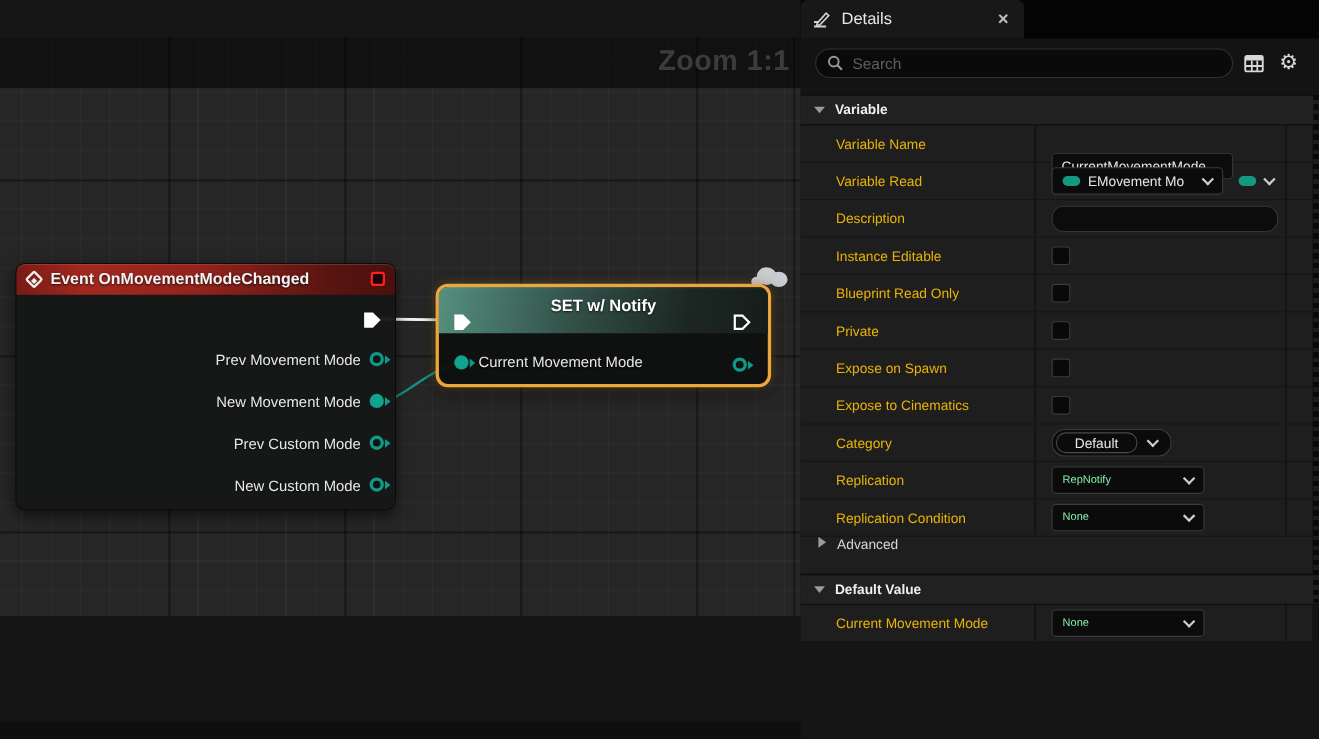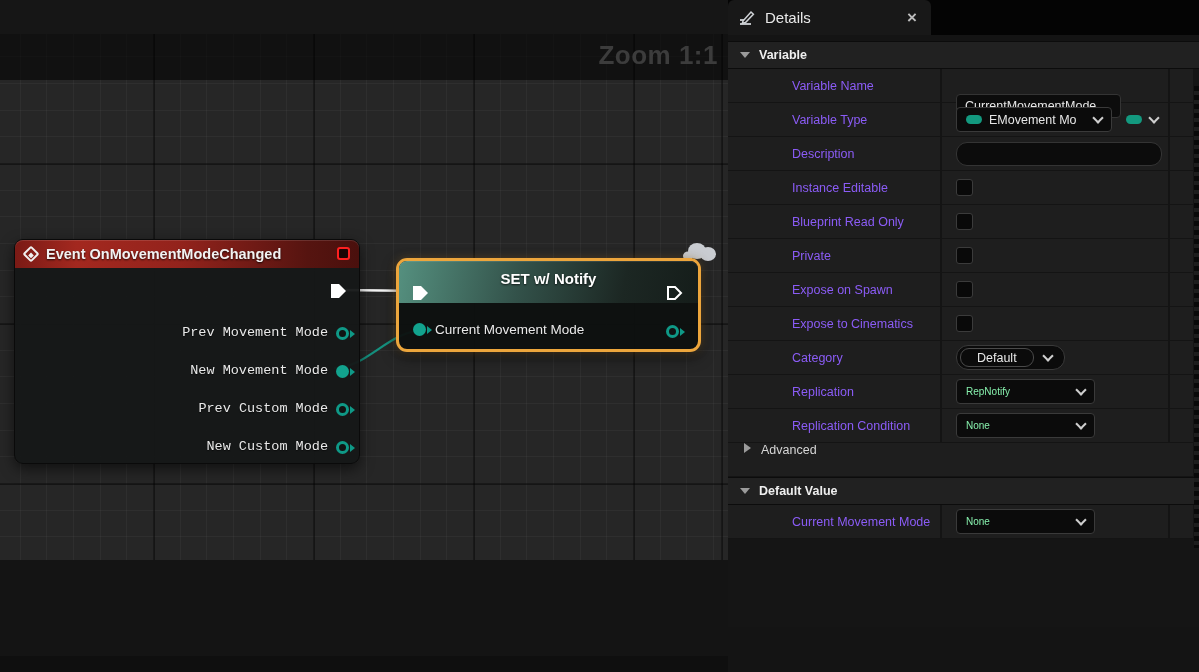--- a/index.html
+++ b/index.html
@@ -39,21 +39,21 @@
     box-shadow:inset 0 1px 0 rgba(255,255,255,0.12);
   }
   .event-title { font-size:14.5px; font-weight:700; color:#f2f2f2; text-shadow:0 1px 2px rgba(0,0,0,0.8); margin-left:9px; white-space:nowrap; }
   .event-icon { width:12px; height:12px; border:2px solid #f0f0f0; border-radius:2px; transform:rotate(45deg); position:relative; flex:none; }
   .event-icon::after { content:''; position:absolute; left:3px; top:3px; width:4px; height:4px; background:#f0f0f0; }
   .delegate-pin {
     position:absolute; right:9px; top:7px; width:13px; height:13px;
     border:2.5px solid #ff2020; border-radius:3px; background:#1d0505;
   }
   .exec-pin { position:absolute; width:17px; height:16px; }
-  .pin-row { position:absolute; right:10px; height:20px; display:flex; align-items:flex-end; gap:8px;font-family:Liberation Mono, monospace; }
+  .pin-row { position:absolute; right:10px; height:20px; display:flex; align-items:flex-start; gap:8px; }
   .pin-label { font-size:13.5px; color:#e9e9e9; white-space:nowrap; text-shadow:0 1px 1px rgba(0,0,0,0.6); }
   .dpin { position:relative; width:13px; height:13px; border-radius:50%; flex:none; }
   .dpin.hollow { border:3.5px solid #0f9987; background:#101313; }
   .dpin.filled { background:#12a38e; }
   .dpin::after {
     content:''; position:absolute; right:-6px; top:50%; transform:translateY(-50%);
     border-left:5px solid #0f9987; border-top:4px solid transparent; border-bottom:4px solid transparent;
   }
   .dpin.hollow::after { right:-9px; }
 
@@ -98,21 +98,21 @@
     height:28px; background:#212121; border-top:1px solid #0c0c0c; border-bottom:1px solid #0c0c0c;
     display:flex; align-items:center; padding-left:12px; gap:9px; margin-top:0;
   }
   .section-title { font-size:12.5px; font-weight:700; color:#efefef; }
   .tri-down { width:0; height:0; border-left:5px solid transparent; border-right:5px solid transparent; border-top:6px solid #9b9b9b; }
   .tri-right { width:0; height:0; border-top:5px solid transparent; border-bottom:5px solid transparent; border-left:7px solid #9b9b9b; }
 
   .rows { }
   .prop-row { height:34px; background:#1e1e1e; border-bottom:1px solid #141414; display:flex; width:465px; }
   .label-cell { width:212px; padding-left:32px; display:flex; align-items:center; }
-  .label-cell span { font-size:12.5px; color:#8b5cf6; white-space:nowrap;margin-left:32px; }
+  .label-cell span { font-size:12.5px; color:#eab308; white-space:nowrap; }
   .value-cell { flex:1; border-left:2px solid #141414; display:flex; align-items:center; padding-left:14px; gap:8px; }
   .tail-cell { width:25px; border-left:2px solid #141414; }
   .full-row { height:34px; background:#1e1e1e; border-bottom:1px solid #141414; display:flex; align-items:flex-start; padding-left:16px; gap:10px; width:465px; }
   .full-row span { font-size:12.5px; color:#d6d6d6; }
 
   .text-input {
     height:24px; background:#0c0c0c; border:1px solid #343434; border-radius:4px;
     color:#e8e8e8; font-size:12.5px; font-family:"Liberation Sans", sans-serif;
     padding:0 8px; outline:none;
   }
@@ -219,20 +219,39 @@
         <svg width="18" height="18" viewBox="0 0 18 18">
           <path d="M2 15 h11" stroke="#cfd2d6" stroke-width="1.8" fill="none"></path>
           <path d="M2 11 h4" stroke="#cfd2d6" stroke-width="1.8" fill="none"></path>
           <path d="M5 12 L13 3 L15.4 5.2 L7.5 13.5 L4.4 14.2 Z" fill="none" stroke="#cfd2d6" stroke-width="1.5"></path>
         </svg>
         <span class="tab-title">Details</span>
         <span class="tab-close">×</span>
       </div>
     </div>
 
+    <div class="search-row">
+      <div class="search-box">
+        <svg width="15" height="15" viewBox="0 0 15 15">
+          <circle cx="6" cy="6" r="4.4" fill="none" stroke="#9a9a9a" stroke-width="1.7"></circle>
+          <line x1="9.4" y1="9.4" x2="13.4" y2="13.4" stroke="#9a9a9a" stroke-width="1.9"></line>
+        </svg>
+        <input type="text" placeholder="Search" style="">
+      </div>
+      <span class="hdr-icon">
+        <svg width="18" height="16" viewBox="0 0 18 16">
+          <rect x="1" y="1" width="16" height="14" rx="1.5" fill="none" stroke="#d8d8d8" stroke-width="1.8"></rect>
+          <rect x="1" y="1" width="16" height="4" fill="#d8d8d8"></rect>
+          <line x1="7" y1="5" x2="7" y2="15" stroke="#d8d8d8" stroke-width="1.6"></line>
+          <line x1="12" y1="5" x2="12" y2="15" stroke="#d8d8d8" stroke-width="1.6"></line>
+          <line x1="1" y1="10" x2="17" y2="10" stroke="#d8d8d8" stroke-width="1.6"></line>
+        </svg>
+      </span>
+      <span class="hdr-icon gear">⚙</span>
+    </div>
 
     <div style="height:6px; background:#141414;"></div>
 
     <div class="section-header">
       <span class="tri-down"></span>
       <span class="section-title">Variable</span>
     </div>
 
     <div class="rows">
 
@@ -241,21 +260,21 @@
             <span>Variable Name</span>
           </div>
         <div class="value-cell">
           <input class="text-input ti-name" type="text" value="CurrentMovementMode" style="">
         </div>
         <div class="tail-cell"></div>
       </div>
 
       <div class="prop-row">
         <div class="label-cell">
-            <span>Variable Type</span>
+            <span>Variable Read</span>
           </div>
         <div class="value-cell">
           <div class="dropdown dd-type">
             <span class="type-pill"></span>
             <span class="dd-text">EMovement Mo</span>
             <span class="chev"></span>
           </div>
           <div class="container-dd">
             <span class="type-pill"></span>
             <span class="chev"></span>

